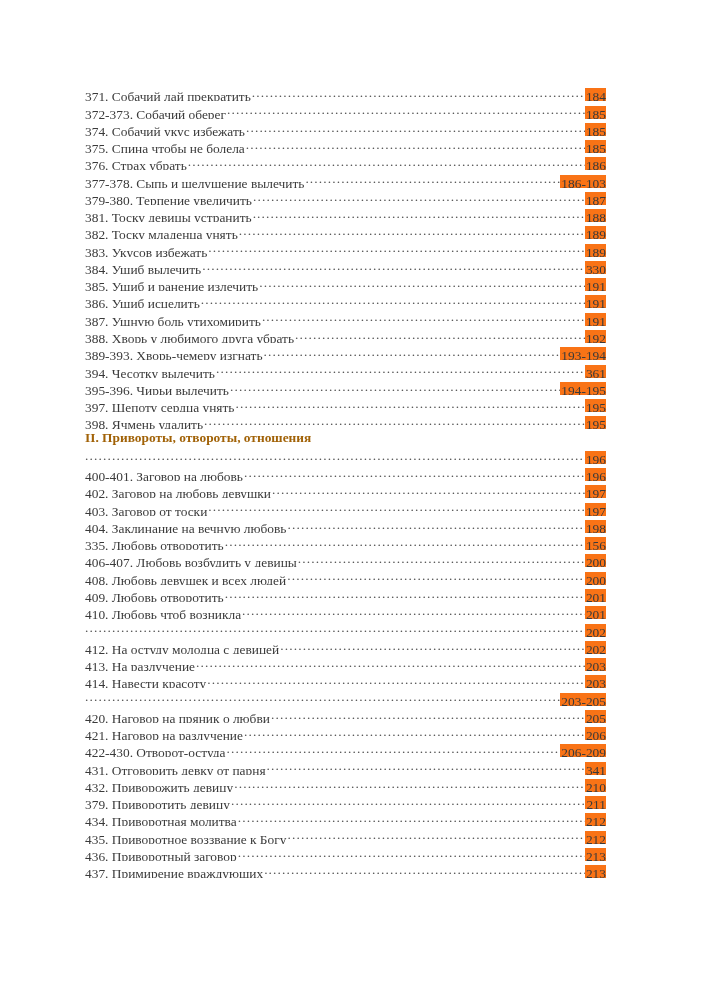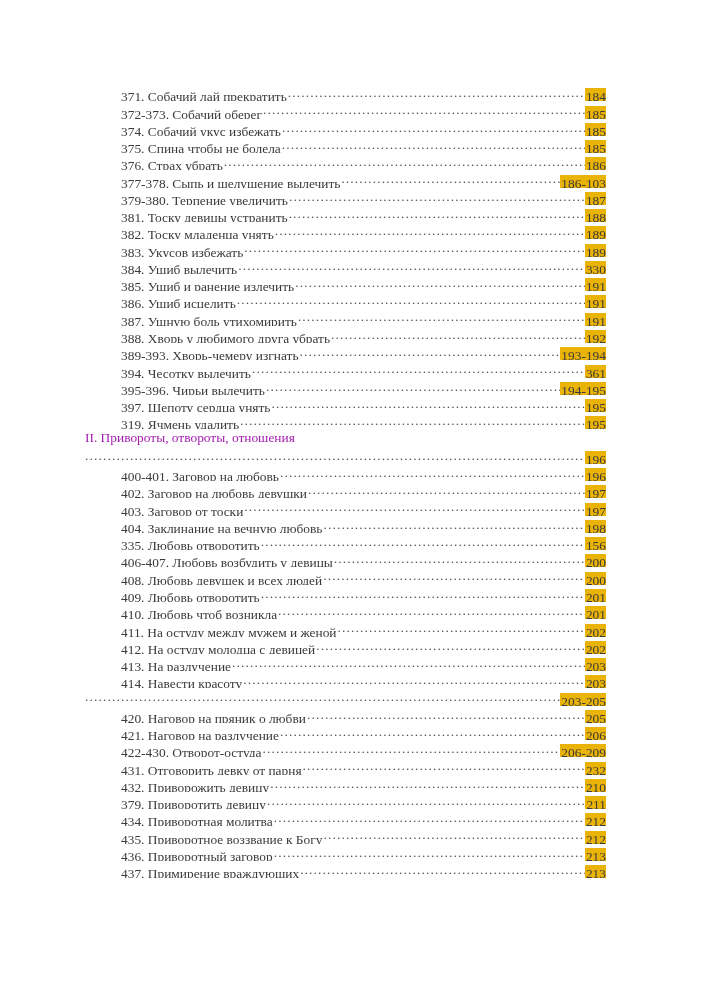--- a/index.html
+++ b/index.html
@@ -26,48 +26,47 @@
     align-items: baseline;
     height: 17.27px;
     line-height: 17.27px;
     font-size: 13.4px;
     white-space: nowrap;
     overflow: hidden;
   }
   .toc-title {
     flex: 0 0 auto;
     padding-right: 1px;
-    margin-left: 36px;
   }
   .toc-leader {
     flex: 1 1 auto;
     overflow: hidden;
     position: relative;
     height: 17.27px;
   }
   .toc-leader::before {
     content: ". . . . . . . . . . . . . . . . . . . . . . . . . . . . . . . . . . . . . . . . . . . . . . . . . . . . . . . . . . . . . . . . . . . . . . . . . . . . . . . . . . . . . . . . . . . . . . . . . . . . . . . . . . . . . . . . . . . . . . . . . . . . .";
     position: absolute;
     left: 0;
     letter-spacing: -1.1px;
     color: #555;
     white-space: nowrap;
   }
   .toc-page {
     flex: 0 0 auto;
-    background: #eab308;
+    background: #f97316;
     padding-left: 1px;
     text-align: right;
   }
   .section-heading {
     height: 17.27px;
     line-height: 17.27px;
     font-size: 13.4px;
-    font-weight: normal;
-    color: #a21caf;
+    font-weight: bold;
+    color: #a16207;
     white-space: nowrap;
   }
 </style>
 </head>
 <body>
 
 <div class="page" id="toc-root">
     <div class="toc-line">
     <span class="toc-title">371. Собачий лай прекратить</span>
     <span class="toc-leader"></span>
@@ -157,21 +156,21 @@
     <span class="toc-title">395-396. Чирьи вылечить</span>
     <span class="toc-leader"></span>
     <span class="toc-page">194-195</span>
   </div>
     <div class="toc-line">
     <span class="toc-title">397. Щепоту сердца унять</span>
     <span class="toc-leader"></span>
     <span class="toc-page">195</span>
   </div>
     <div class="toc-line">
-    <span class="toc-title">319. Ячмень удалить</span>
+    <span class="toc-title">398. Ячмень удалить</span>
     <span class="toc-leader"></span>
     <span class="toc-page">195</span>
   </div>
     <div class="section-heading">II. Привороты, отвороты, отношения</div>
     <div class="toc-line">
     <span class="toc-leader"></span>
     <span class="toc-page">196</span>
   </div>
     <div class="toc-line">
     <span class="toc-title">400-401. Заговор на любовь</span>
@@ -212,21 +211,20 @@
     <span class="toc-title">409. Любовь отворотить</span>
     <span class="toc-leader"></span>
     <span class="toc-page">201</span>
   </div>
     <div class="toc-line">
     <span class="toc-title">410. Любовь чтоб возникла</span>
     <span class="toc-leader"></span>
     <span class="toc-page">201</span>
   </div>
     <div class="toc-line">
-    <span class="toc-title">411. На остуду между мужем и женой</span>
     <span class="toc-leader"></span>
     <span class="toc-page">202</span>
   </div>
     <div class="toc-line">
     <span class="toc-title">412. На остуду молодца с девицей</span>
     <span class="toc-leader"></span>
     <span class="toc-page">202</span>
   </div>
     <div class="toc-line">
     <span class="toc-title">413. На разлучение</span>
@@ -253,21 +251,21 @@
     <span class="toc-page">206</span>
   </div>
     <div class="toc-line">
     <span class="toc-title">422-430. Отворот-остуда</span>
     <span class="toc-leader"></span>
     <span class="toc-page">206-209</span>
   </div>
     <div class="toc-line">
     <span class="toc-title">431. Отговорить девку от парня</span>
     <span class="toc-leader"></span>
-    <span class="toc-page">232</span>
+    <span class="toc-page">341</span>
   </div>
     <div class="toc-line">
     <span class="toc-title">432. Приворожить девицу</span>
     <span class="toc-leader"></span>
     <span class="toc-page">210</span>
   </div>
     <div class="toc-line">
     <span class="toc-title">379. Приворотить девицу</span>
     <span class="toc-leader"></span>
     <span class="toc-page">211</span>

